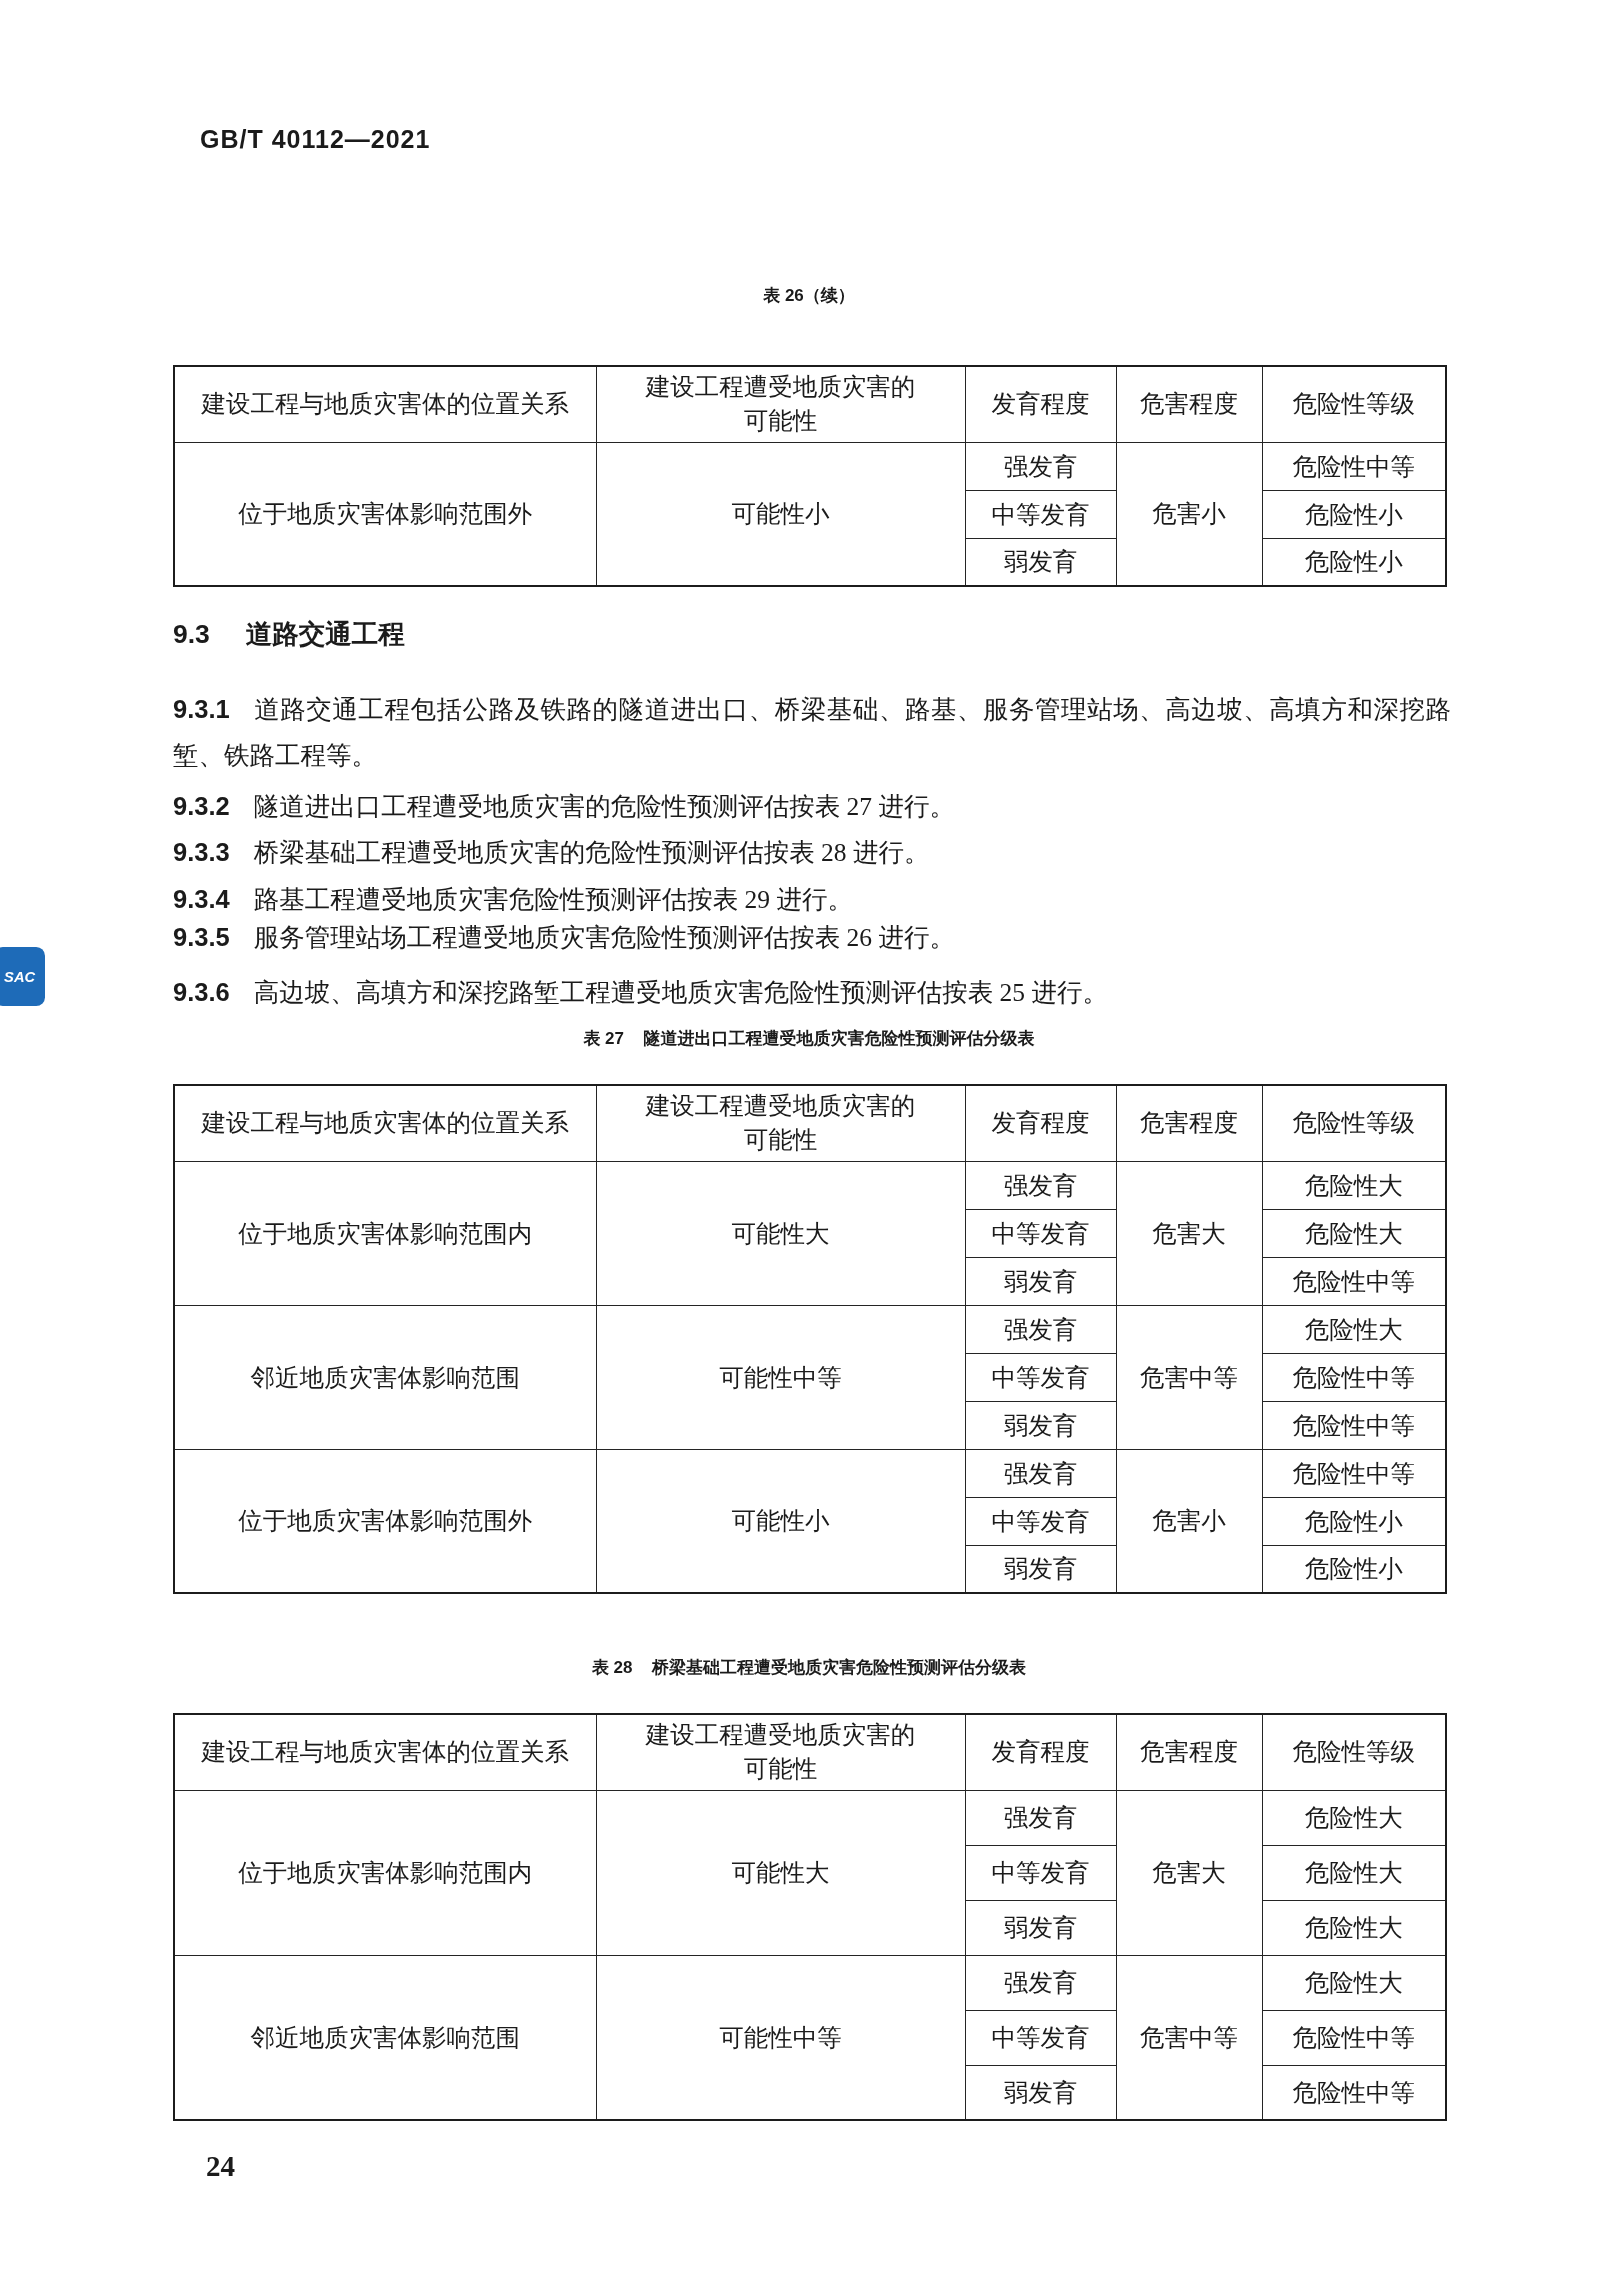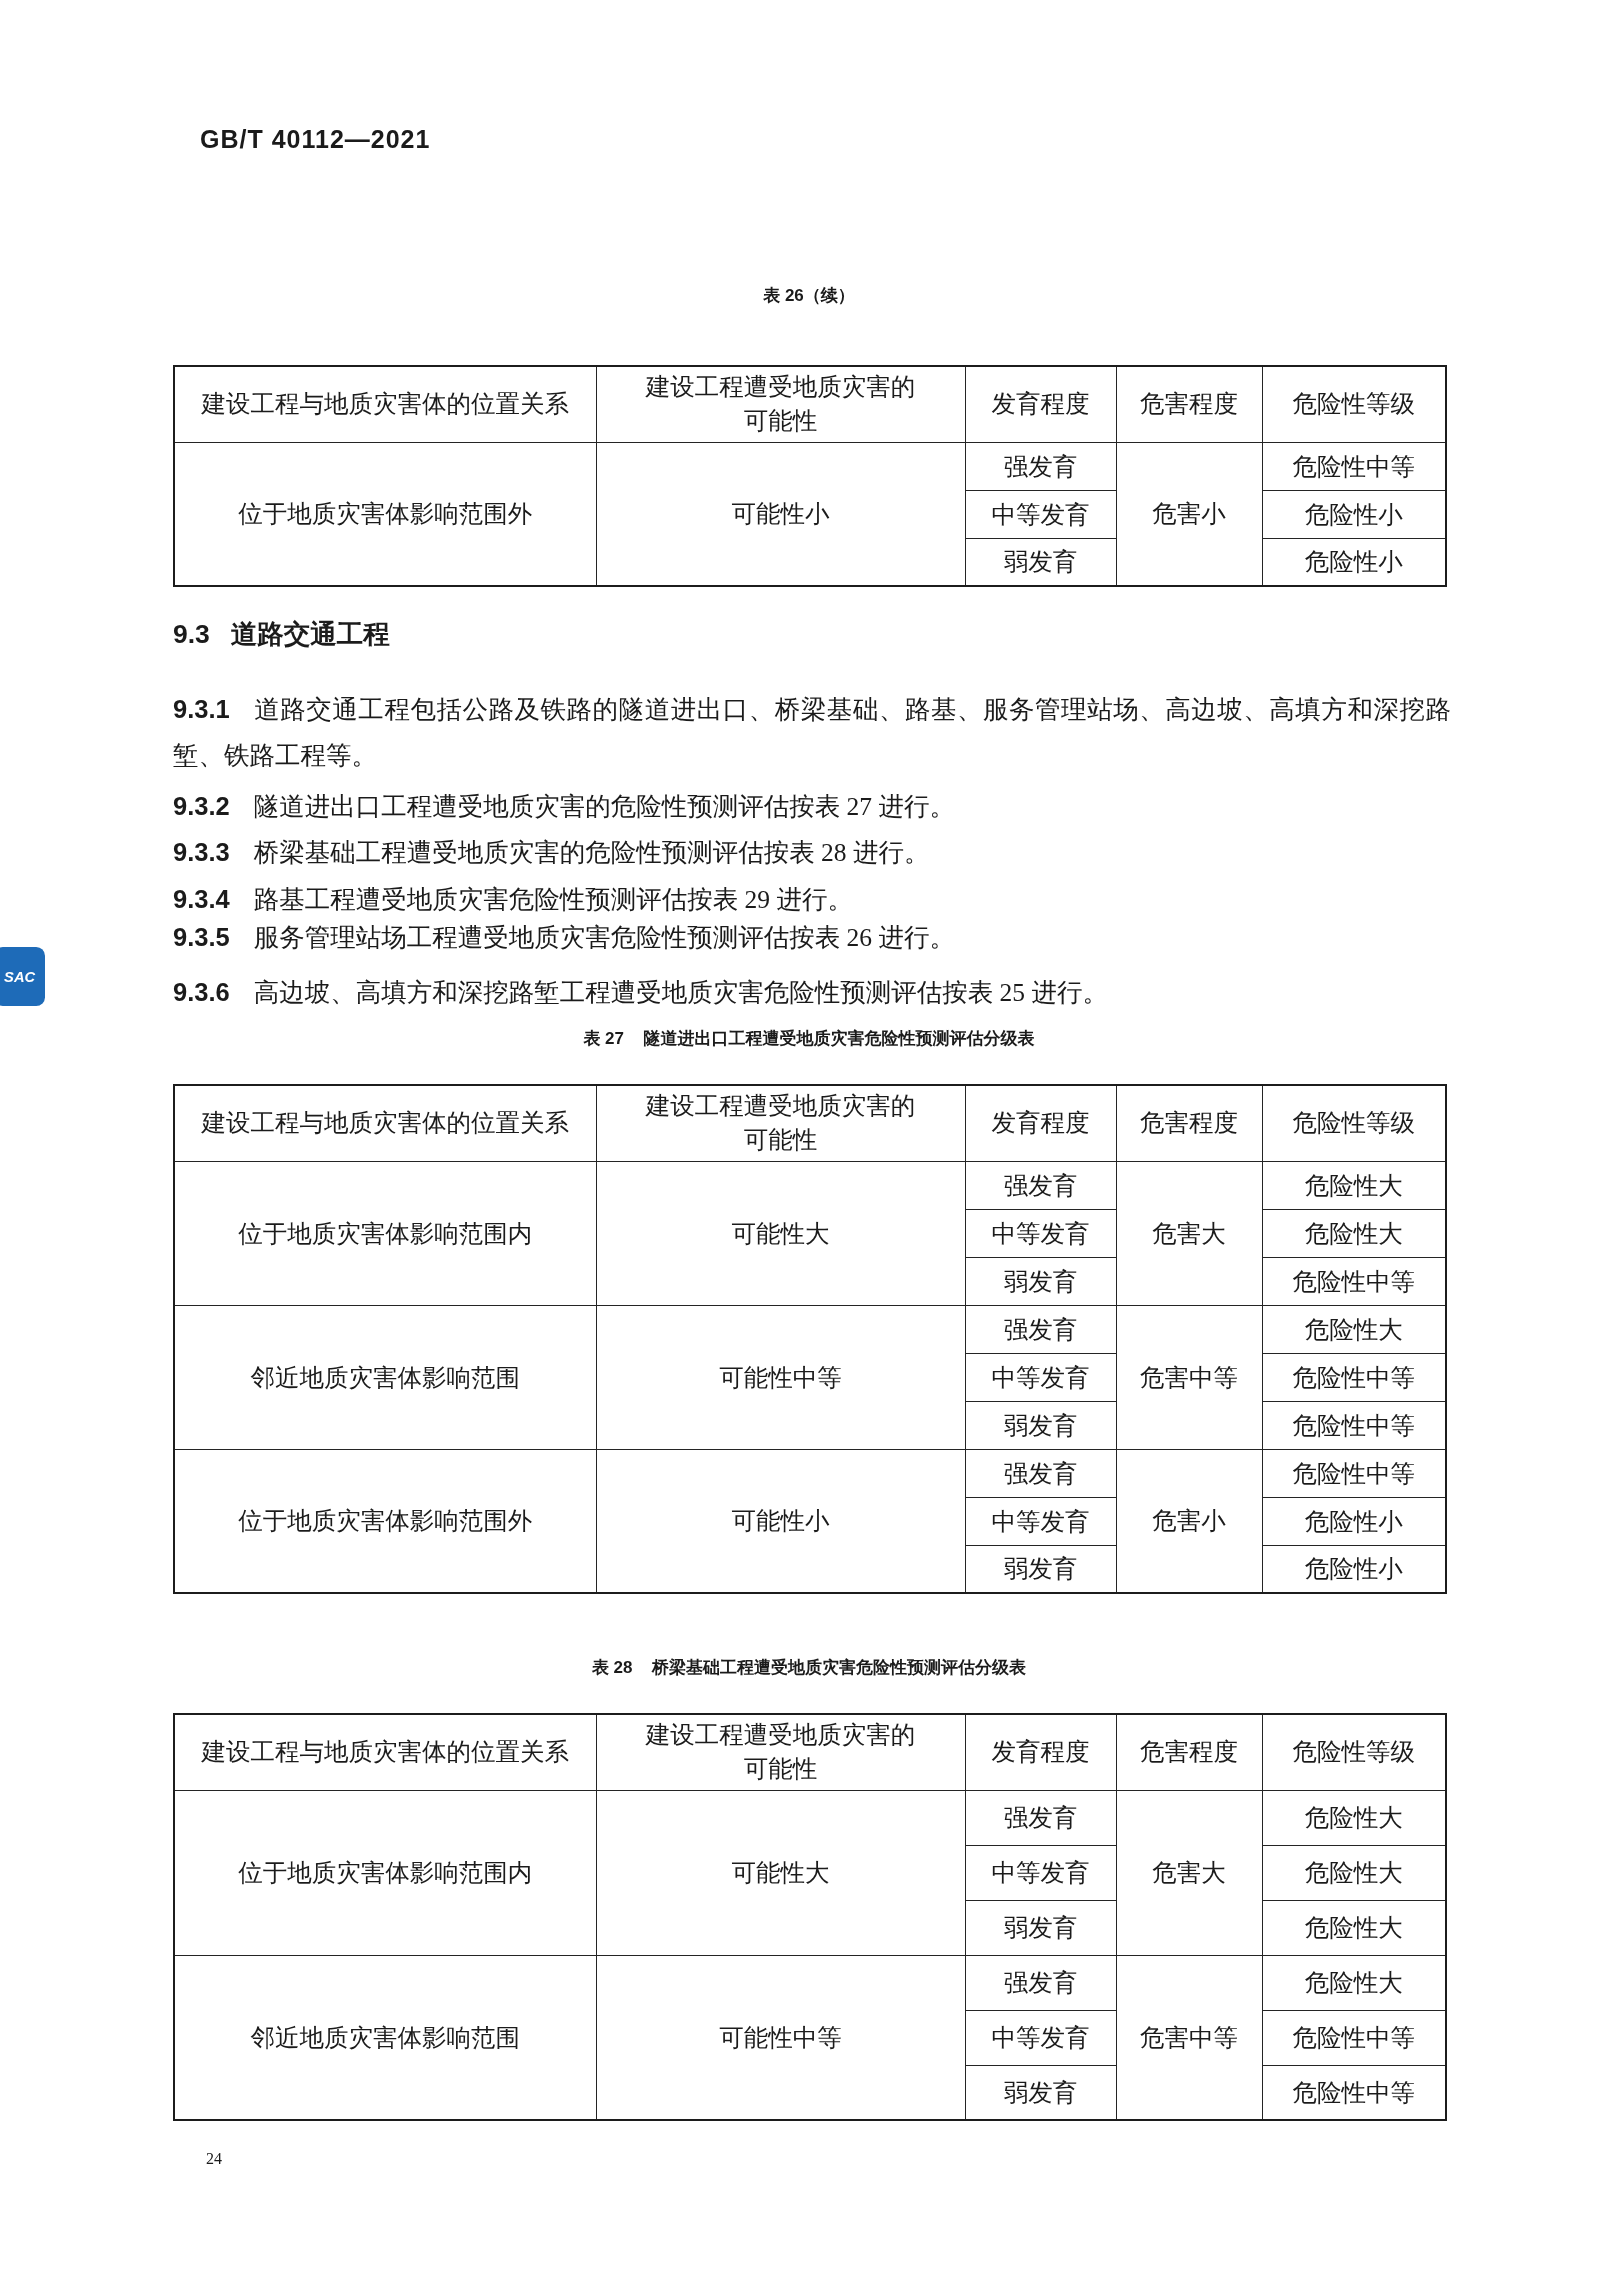--- a/index.html
+++ b/index.html
@@ -41,34 +41,34 @@
   }
   .tbl th { height:76px; line-height:34px; }
   .tbl td { height:48px; }
   .t28 td { height:55px; }
 
   .sec-heading {
     left:173px; top:616px;
     font-family:"Liberation Sans", sans-serif;
     font-weight:bold; font-size:26.5px;
   }
-  .sec-heading .num { margin-right:21px;text-align:center; }
+  .sec-heading .num { margin-right:36px;text-align:center; }
 
   .para {
     left:173px; width:1278px;
     font-size:25.5px; line-height:46px;
     text-align:justify;
   }
   .para .num {
     font-family:"Liberation Sans", sans-serif;
     font-weight:600;
     margin-right:24px;
   }
 
-  .page-num { left:206px; top:2150px; font-size:16px; }
+  .page-num { left:206px; top:2150px; font-size:29px;font-weight:bold; }
 
   .logo {
     top:947px; left:-5.9px;
     width:51px; height:59px;
     background:#1e6bb8;
     border-radius:8.8px;
     color:#ffffff;
     font-family:"Liberation Sans", sans-serif;
     font-style:italic; font-weight:bold; font-size:14.7px;
     display:flex; align-items:center; justify-content:center;

